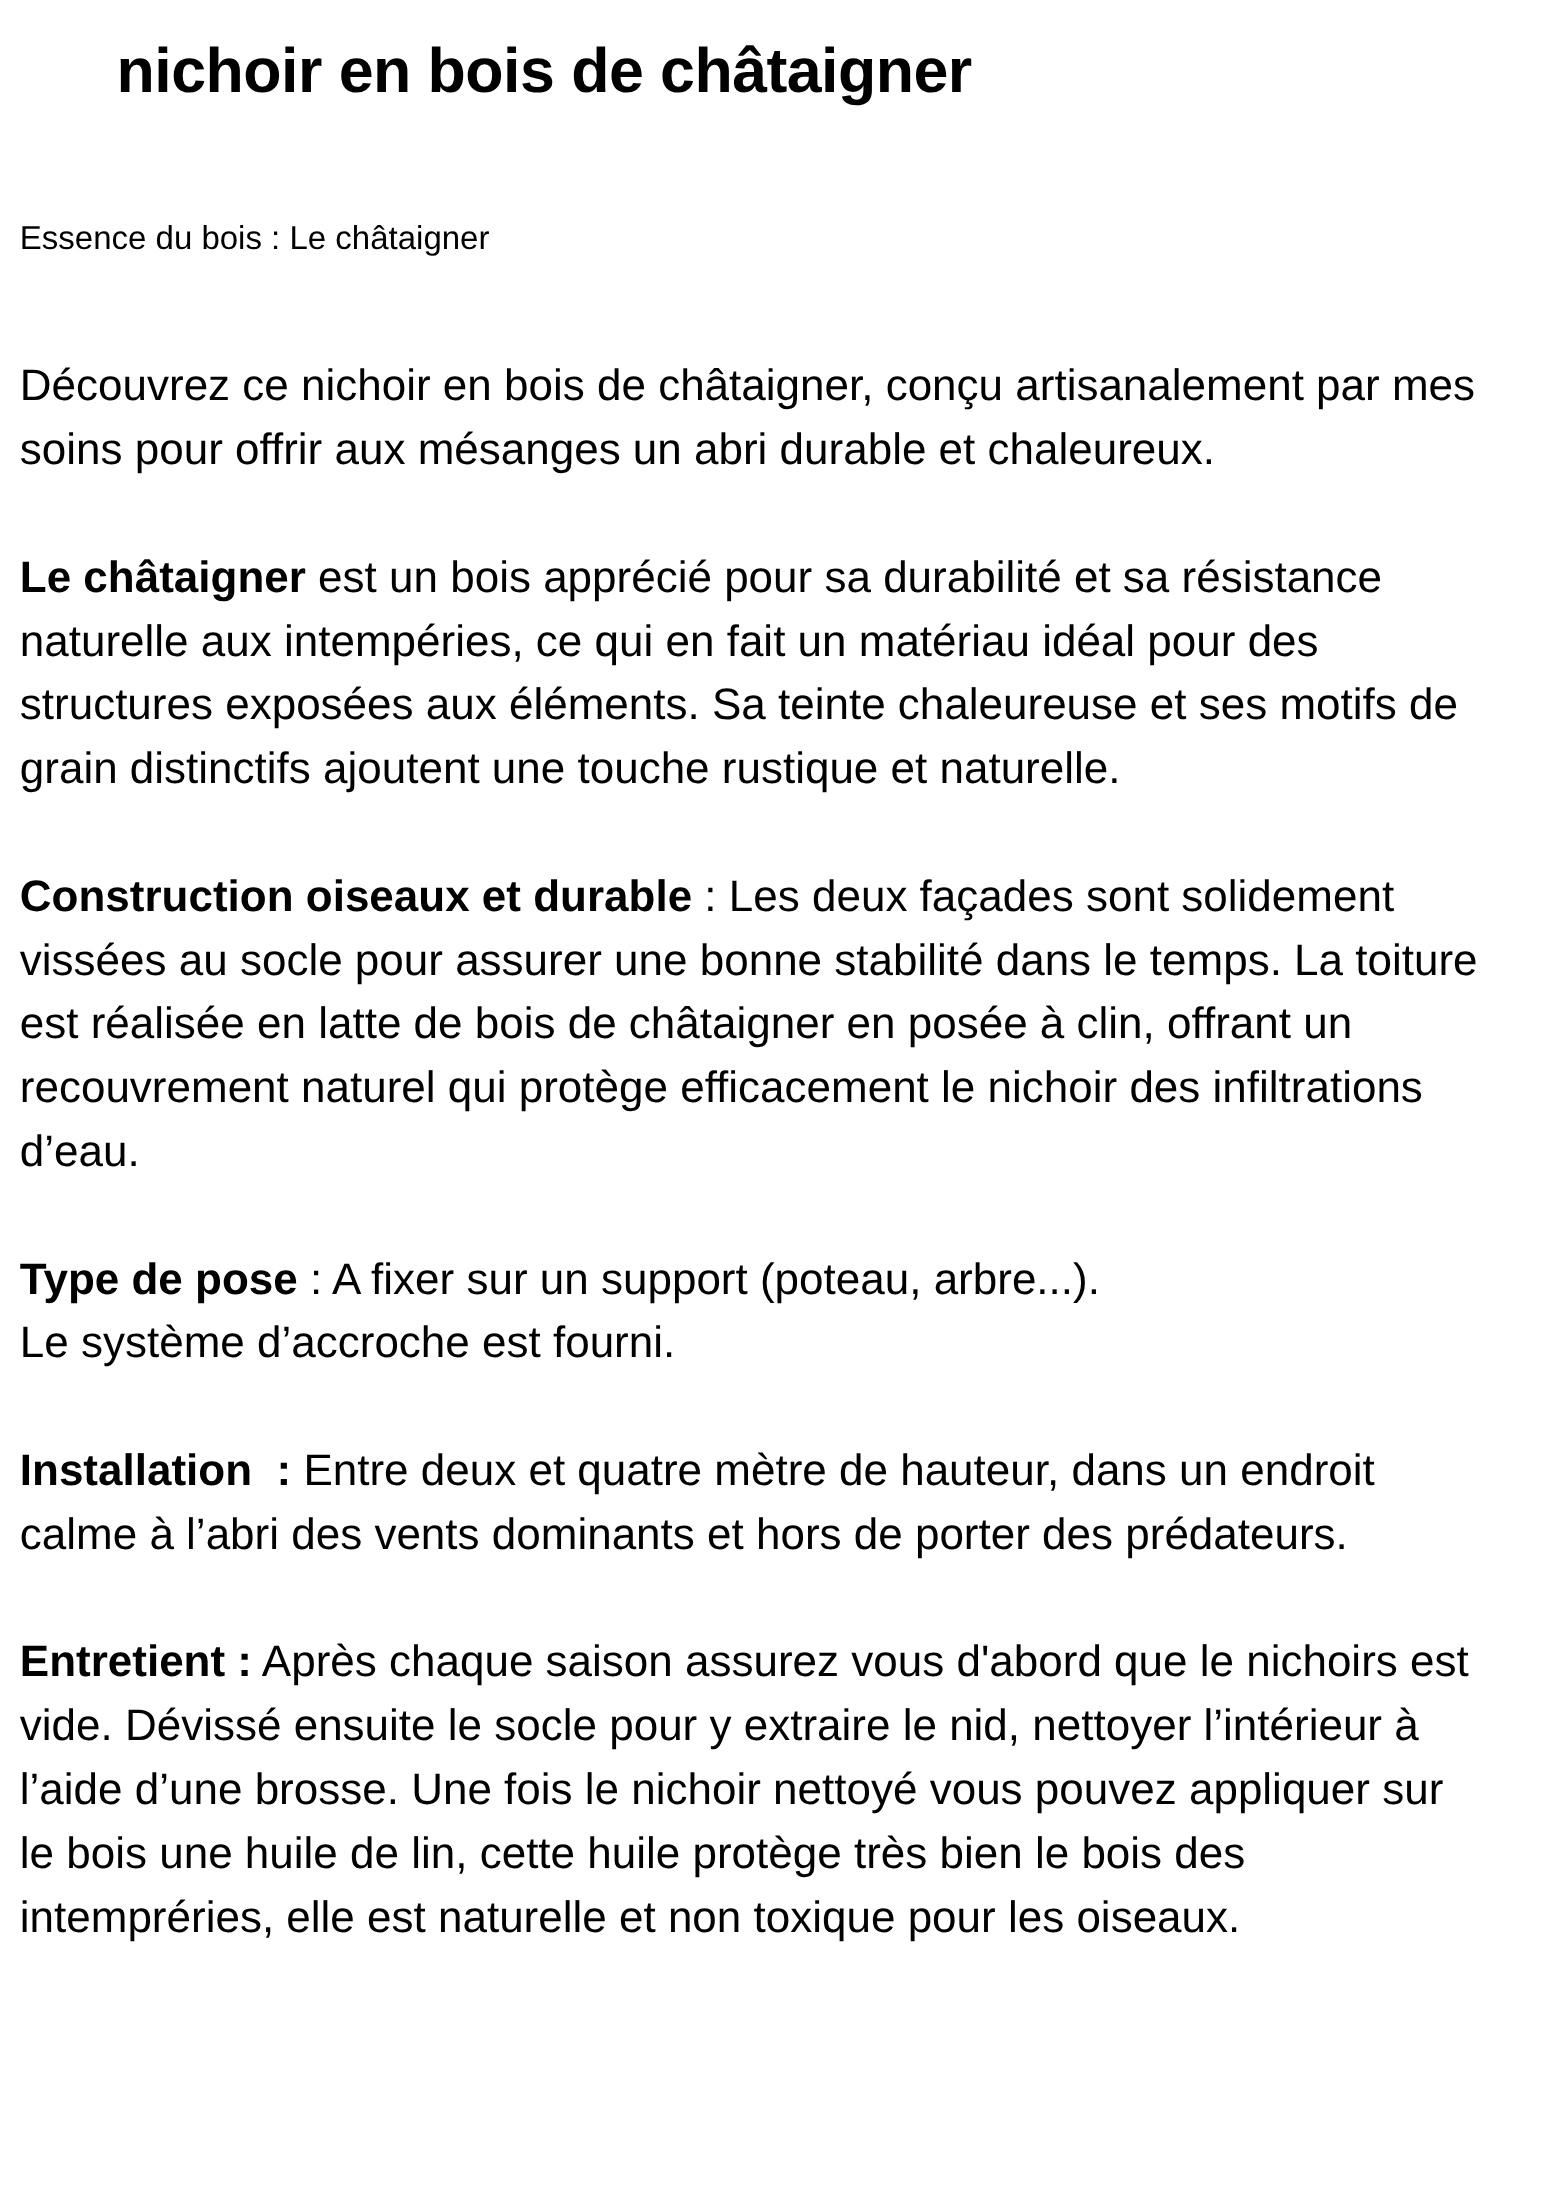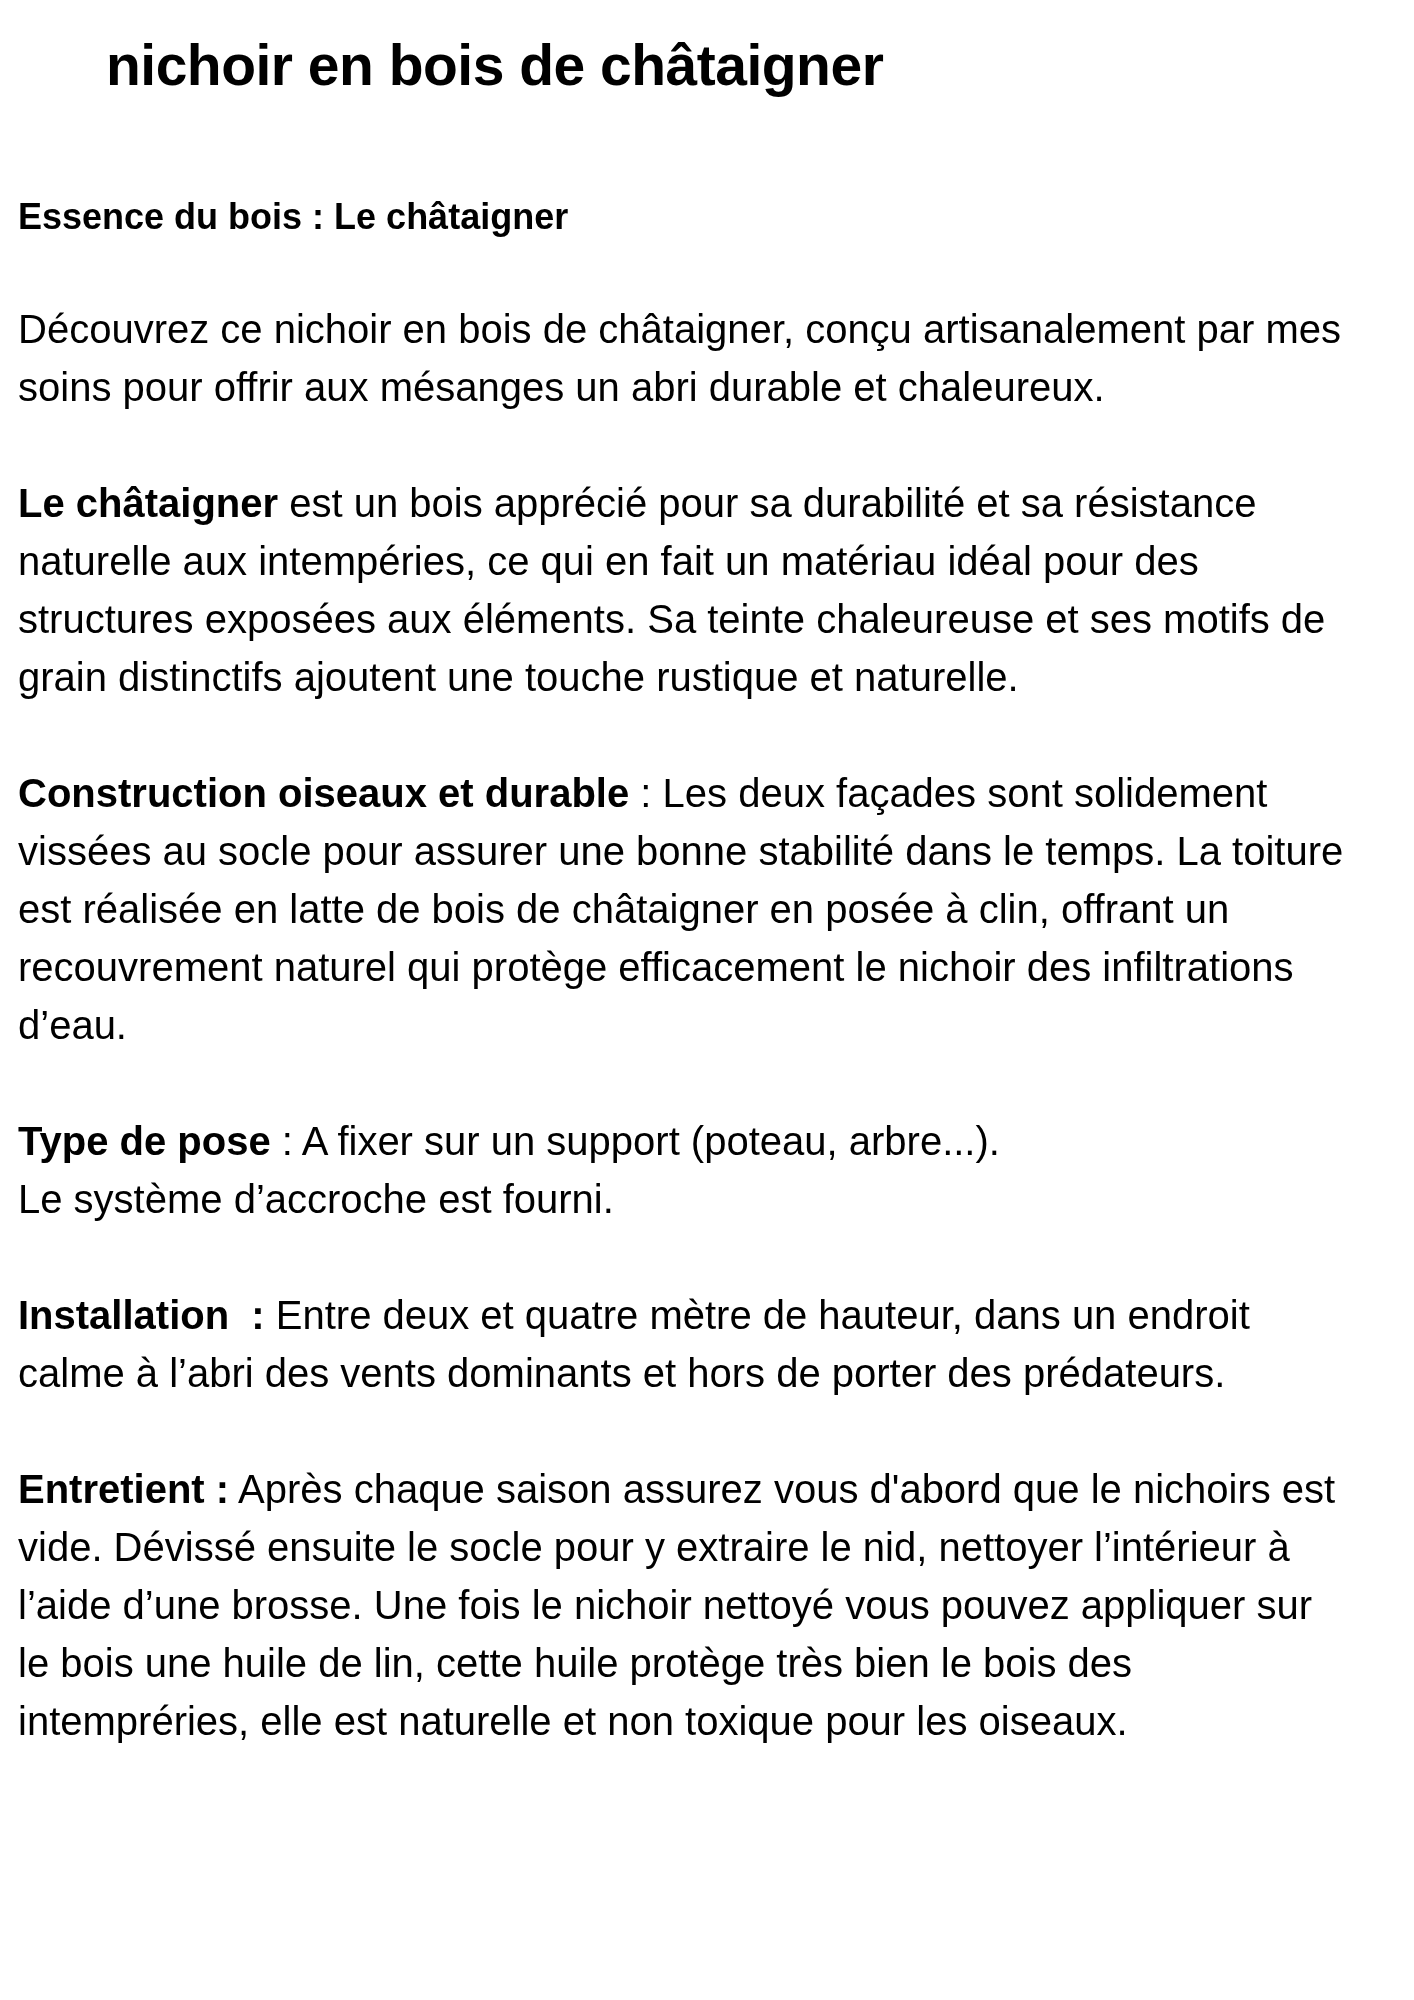--- a/index.html
+++ b/index.html
@@ -24,35 +24,35 @@
   .doc-title {
     margin: 28px 0 0 88px;
     font-size: 57px;
     line-height: 74px;
     font-weight: 700;
     letter-spacing: -0.5px;
     white-space: pre-wrap;
   }
   .doc-heading {
     margin: 86px 0 0 0;
-    font-size: 36px;
+    font-size: 30px;
     line-height: 58px;
-    font-weight: 700;
+    font-weight: 400;
     white-space: pre-wrap;
   }
   .para {
     margin: 58px 0 0 0;
     font-size: 40px;
     line-height: 58px;
     font-weight: 400;
     white-space: pre-wrap;
     max-width: 1396px;
   }
   .para.first {
-    margin-top: 54px;
+    margin-top: 76px;
   }
   .para b, .doc-heading b {
     font-weight: 700;
   }
 </style>
 </head>
 <body>
 
 <div class="page">
 

